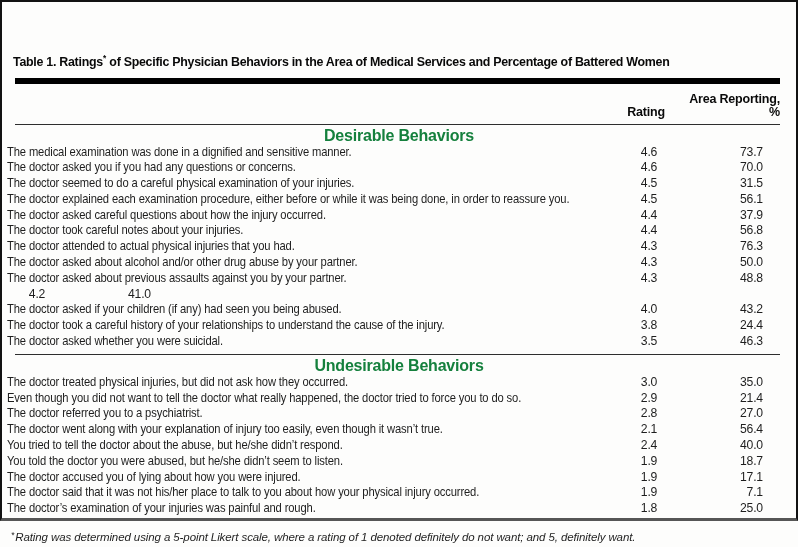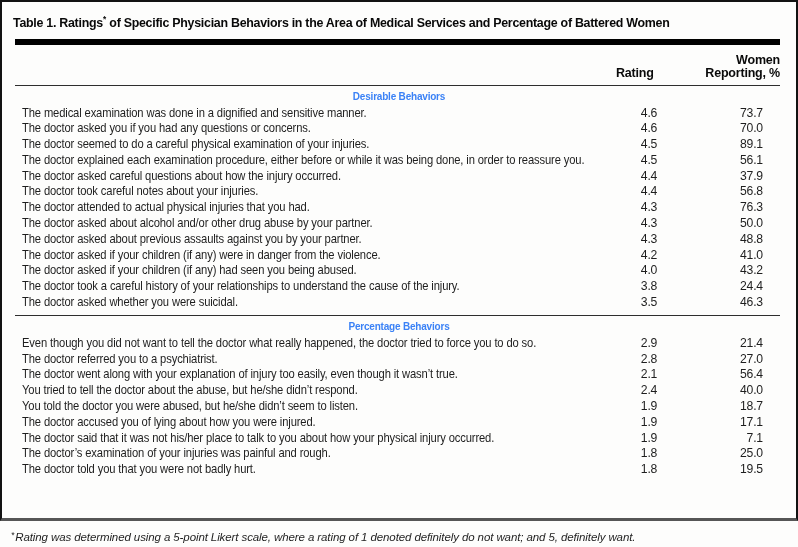--- a/index.html
+++ b/index.html
@@ -24,47 +24,47 @@
   .condense-x {
     display: inline-block; white-space: nowrap;
     transform: scaleX(0.92); transform-origin: 0 50%;
   }
 
   .title {
     padding: 9px 10px 0 11px;
     font-weight: bold; font-size: 13.5px; line-height: 16.5px;
     letter-spacing: -0.3px; color: #090909;
   }
-  .title .t-line { display: block; }
+  .title .t-line { display: block; margin-top: 39px; }
   .title sup { font-size: 9px; vertical-align: 5px; letter-spacing: 0; }
 
   .thick-rule { height: 6px; background: #000; margin: 7px 16px 0 13px; }
 
   .header-row {
     display: flex; align-items: flex-end;
     padding: 9px 16px 4px 11px;
     font-weight: bold; font-size: 12.5px; line-height: 13.5px;
     letter-spacing: -0.2px; color: #0a0a0a;
   }
   .hcell-behavior { flex: 1; }
-  .hcell-rating { width: 60px; margin-right: 4px; flex-shrink: 0; }
+  .hcell-rating { width: 60px; text-align: center; margin-right: 4px; flex-shrink: 0; }
   .hcell-women { width: 100px; text-align: right; flex-shrink: 0; }
 
   .thin-rule { height: 1px; background: #2e2e2e; margin: 0 16px; margin-left: 13px; }
   .section-rule { margin-top: 4px; }
 
   .section-header {
     text-align: center; font-weight: bold;
-    font-size: 10px; line-height: 15px;
-    padding: 3px 0 2px; letter-spacing: -0.2px; color: #3b82f6;
+    font-size: 16px; line-height: 15px;
+    padding: 3px 0 2px; letter-spacing: -0.2px; color: #15803d;
   }
 
   .row {
     display: flex; align-items: baseline;
-    padding: 0 33px 0 20px;
+    padding: 0 33px 0 5px;
     font-size: 12.2px; line-height: 15.8px;
     letter-spacing: -0.15px; color: #1e1e1e;
   }
   .cell-behavior { flex: 1; overflow: hidden; white-space: nowrap; }
   .cell-rating { width: 60px; text-align: center; margin-right: 4px; flex-shrink: 0; }
   .cell-women { width: 80px; text-align: right; flex-shrink: 0; }
 
   .footnote {
     padding: 7px 26px 0 11px;
     font-style: italic; font-size: 11.5px; line-height: 14px;
@@ -80,41 +80,41 @@
 
     <div class="title">
       <span class="t-line"><span class="condense-x"><span>Table 1. Ratings</span><sup>*</sup><span> of Specific Physician Behaviors in the Area of Medical Services and Percentage of Battered Women</span></span></span>
     </div>
 
     <div class="thick-rule"></div>
 
     <div class="header-row">
       <div class="hcell-behavior"></div>
       <div class="hcell-rating">Rating</div>
-      <div class="hcell-women">Women Reporting, %</div>
+      <div class="hcell-women">Area Reporting, %</div>
     </div>
 
     <div class="thin-rule"></div>
 
     <div id="sections">
         <div class="section-header">Desirable Behaviors</div>
         <div class="row">
           <div class="cell-behavior"><span class="condense-x">The medical examination was done in a dignified and sensitive manner.</span></div>
           <div class="cell-rating">4.6</div>
           <div class="cell-women">73.7</div>
         </div>
         <div class="row">
           <div class="cell-behavior"><span class="condense-x">The doctor asked you if you had any questions or concerns.</span></div>
           <div class="cell-rating">4.6</div>
           <div class="cell-women">70.0</div>
         </div>
         <div class="row">
           <div class="cell-behavior"><span class="condense-x">The doctor seemed to do a careful physical examination of your injuries.</span></div>
           <div class="cell-rating">4.5</div>
-          <div class="cell-women">89.1</div>
+          <div class="cell-women">31.5</div>
         </div>
         <div class="row">
           <div class="cell-behavior"><span class="condense-x">The doctor explained each examination procedure, either before or while it was being done, in order to reassure you.</span></div>
           <div class="cell-rating">4.5</div>
           <div class="cell-women">56.1</div>
         </div>
         <div class="row">
           <div class="cell-behavior"><span class="condense-x">The doctor asked careful questions about how the injury occurred.</span></div>
           <div class="cell-rating">4.4</div>
           <div class="cell-women">37.9</div>
@@ -133,41 +133,45 @@
           <div class="cell-behavior"><span class="condense-x">The doctor asked about alcohol and/or other drug abuse by your partner.</span></div>
           <div class="cell-rating">4.3</div>
           <div class="cell-women">50.0</div>
         </div>
         <div class="row">
           <div class="cell-behavior"><span class="condense-x">The doctor asked about previous assaults against you by your partner.</span></div>
           <div class="cell-rating">4.3</div>
           <div class="cell-women">48.8</div>
         </div>
         <div class="row">
-          <div class="cell-behavior"><span class="condense-x">The doctor asked if your children (if any) were in danger from the violence.</span></div>
           <div class="cell-rating">4.2</div>
           <div class="cell-women">41.0</div>
         </div>
         <div class="row">
           <div class="cell-behavior"><span class="condense-x">The doctor asked if your children (if any) had seen you being abused.</span></div>
           <div class="cell-rating">4.0</div>
           <div class="cell-women">43.2</div>
         </div>
         <div class="row">
           <div class="cell-behavior"><span class="condense-x">The doctor took a careful history of your relationships to understand the cause of the injury.</span></div>
           <div class="cell-rating">3.8</div>
           <div class="cell-women">24.4</div>
         </div>
         <div class="row">
           <div class="cell-behavior"><span class="condense-x">The doctor asked whether you were suicidal.</span></div>
           <div class="cell-rating">3.5</div>
           <div class="cell-women">46.3</div>
         </div>
         <div class="thin-rule section-rule"></div>
-        <div class="section-header">Percentage Behaviors</div>
+        <div class="section-header">Undesirable Behaviors</div>
+        <div class="row">
+          <div class="cell-behavior"><span class="condense-x">The doctor treated physical injuries, but did not ask how they occurred.</span></div>
+          <div class="cell-rating">3.0</div>
+          <div class="cell-women">35.0</div>
+        </div>
         <div class="row">
           <div class="cell-behavior"><span class="condense-x">Even though you did not want to tell the doctor what really happened, the doctor tried to force you to do so.</span></div>
           <div class="cell-rating">2.9</div>
           <div class="cell-women">21.4</div>
         </div>
         <div class="row">
           <div class="cell-behavior"><span class="condense-x">The doctor referred you to a psychiatrist.</span></div>
           <div class="cell-rating">2.8</div>
           <div class="cell-women">27.0</div>
         </div>

